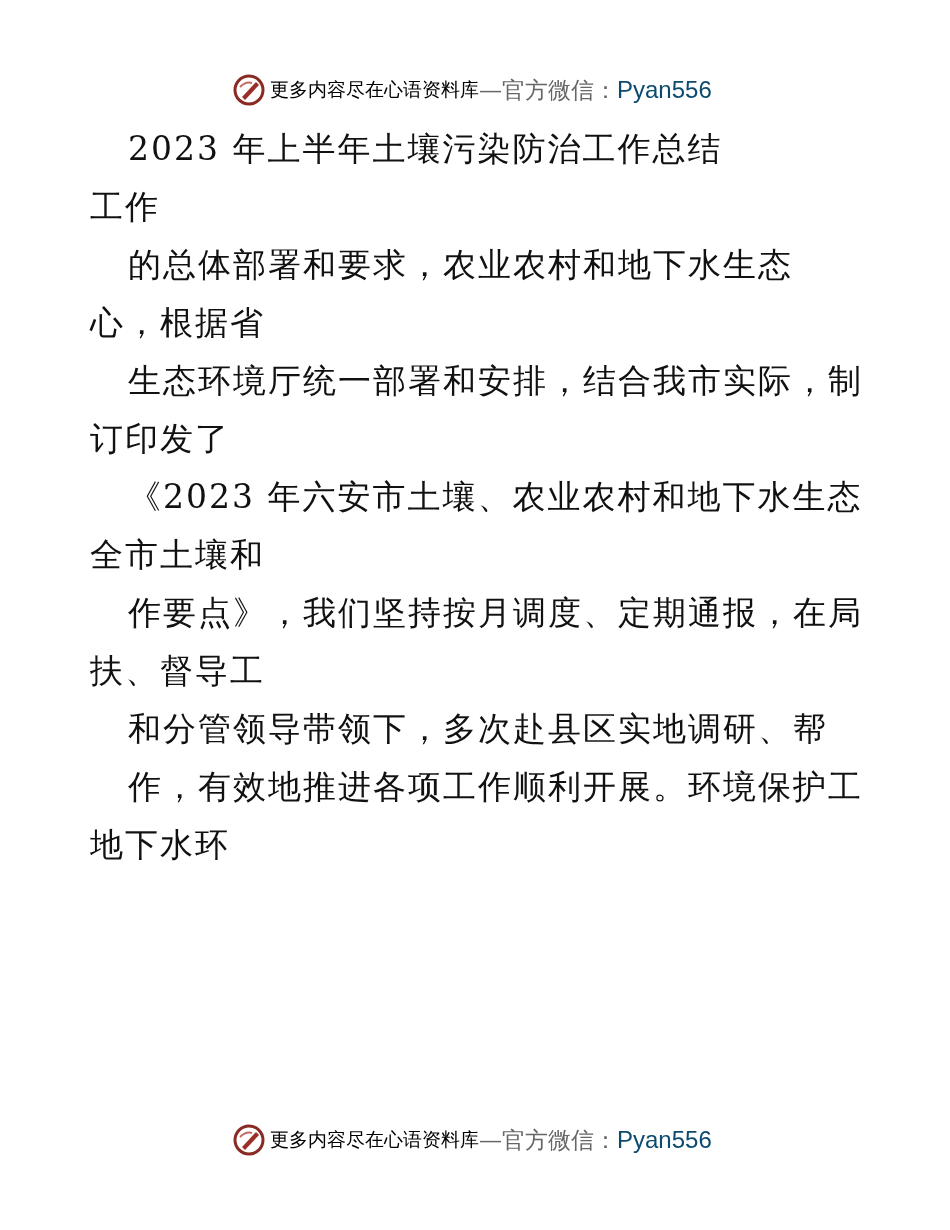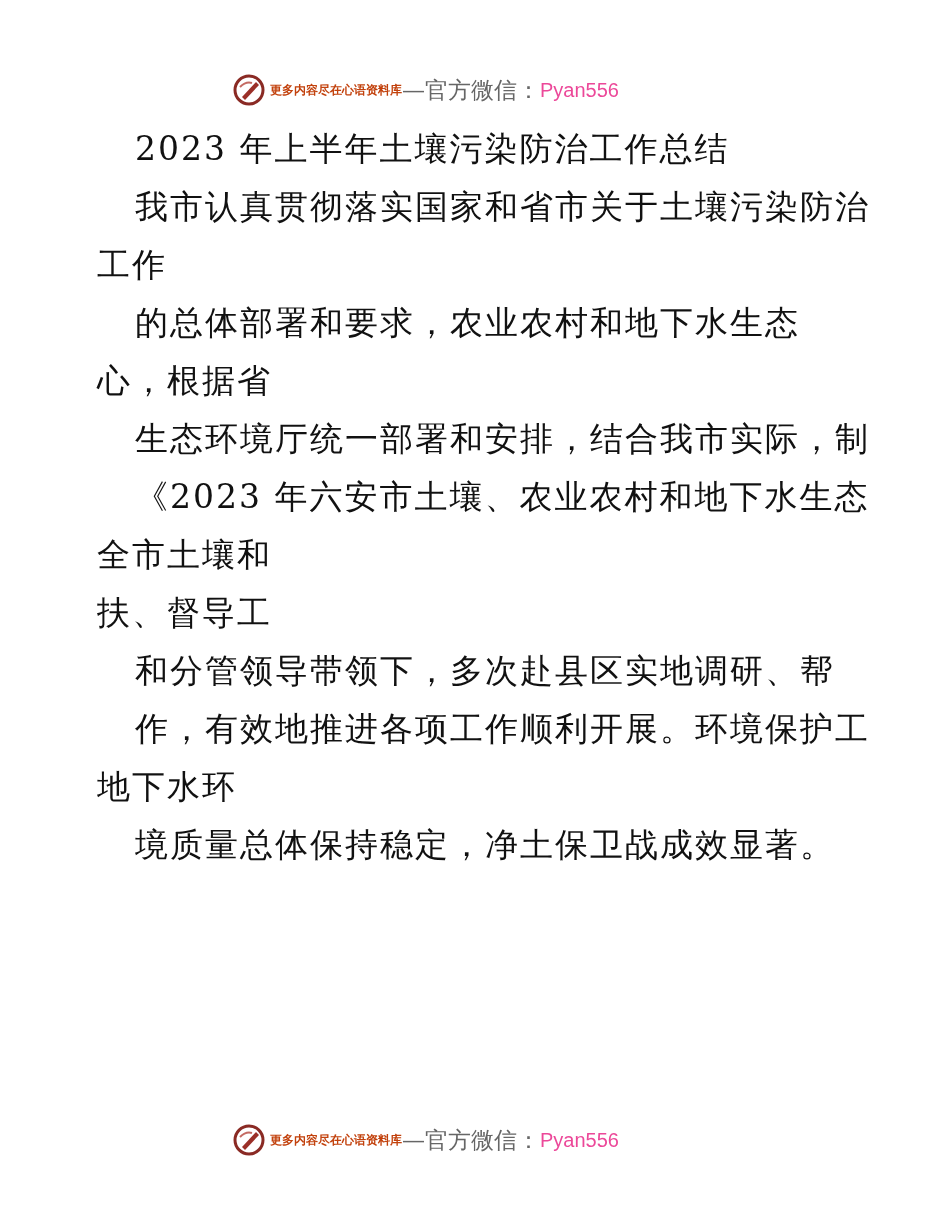--- a/index.html
+++ b/index.html
@@ -2,55 +2,55 @@
 <html><head>
 <meta charset="utf-8">
 <style>
   html, body { margin: 0; padding: 0; background: #ffffff; }
   body { width: 950px; height: 1230px; position: relative; overflow: hidden;
          font-family: "DejaVu Serif", "Liberation Serif", serif; color: #111; }
   .banner { position: absolute; left: 232px; display: flex; align-items: center; height: 40px; }
   .banner.top { top: 70px; }
   .banner.bottom { top: 1120px; }
   .logo { width: 34px; height: 34px; margin-right: 4px; }
-  .b-red { color: #c2410c; font-size: 12px; font-family: "DejaVu Serif", serif; letter-spacing: 0px; font-weight: bold; }
+  .b-red { color: #000000; font-size: 19px; font-family: "DejaVu Serif", serif; letter-spacing: 0px; }
   .b-gray { color: #666; font-size: 23px; font-family: "DejaVu Serif", serif; }
-  .b-id { color: #ec4899; font-size: 20px; font-family: "Liberation Sans", sans-serif; }
-  .content { position: absolute; left: 97px; top: 120px; width: 770px; }
+  .b-id { color: #0c4a6e; font-size: 24px; font-family: "Liberation Sans", sans-serif; }
+  .content { position: absolute; left: 90px; top: 120px; width: 770px; }
   .line { font-size: 33px; line-height: 58px; height: 58px; white-space: nowrap; letter-spacing: 2px; }
   .indent { padding-left: 38px; }
 </style>
 </head>
 <body>
 
 <div class="banner top">
   <svg class="logo" viewBox="0 0 34 34">
     <circle cx="17" cy="17" r="14" fill="none" stroke="#8a2a24" stroke-width="3"></circle>
     <path d="M10 24 L24 9 L27 12 L13 27 Z" fill="#9b2f28"></path>
     <path d="M8 14 Q14 8 20 10" fill="none" stroke="#c46a62" stroke-width="2"></path>
   </svg>
   <span class="b-red">更多内容尽在心语资料库</span>
   <span class="b-gray">—官方微信：</span>
   <span class="b-id">Pyan556</span>
 </div>
 
 <div class="content">
   <div class="line indent">2023 年上半年土壤污染防治工作总结</div>
-  <div class="line indent">我市认真贯彻落实国家和省市关于土壤污染防治</div>
   <div class="line">工作</div>
   <div class="line indent">的总体部署和要求，农业农村和地下水生态</div>
   <div class="line">心，根据省</div>
   <div class="line indent">生态环境厅统一部署和安排，结合我市实际，制</div>
+  <div class="line">订印发了</div>
   <div class="line indent">《2023 年六安市土壤、农业农村和地下水生态</div>
   <div class="line">全市土壤和</div>
+  <div class="line indent">作要点》，我们坚持按月调度、定期通报，在局</div>
   <div class="line">扶、督导工</div>
   <div class="line indent">和分管领导带领下，多次赴县区实地调研、帮</div>
   <div class="line indent">作，有效地推进各项工作顺利开展。环境保护工</div>
   <div class="line">地下水环</div>
-  <div class="line indent">境质量总体保持稳定，净土保卫战成效显著。</div>
 </div>
 
 <div class="banner bottom">
   <svg class="logo" viewBox="0 0 34 34">
     <circle cx="17" cy="17" r="14" fill="none" stroke="#8a2a24" stroke-width="3"></circle>
     <path d="M10 24 L24 9 L27 12 L13 27 Z" fill="#9b2f28"></path>
     <path d="M8 14 Q14 8 20 10" fill="none" stroke="#c46a62" stroke-width="2"></path>
   </svg>
   <span class="b-red">更多内容尽在心语资料库</span>
   <span class="b-gray">—官方微信：</span>

